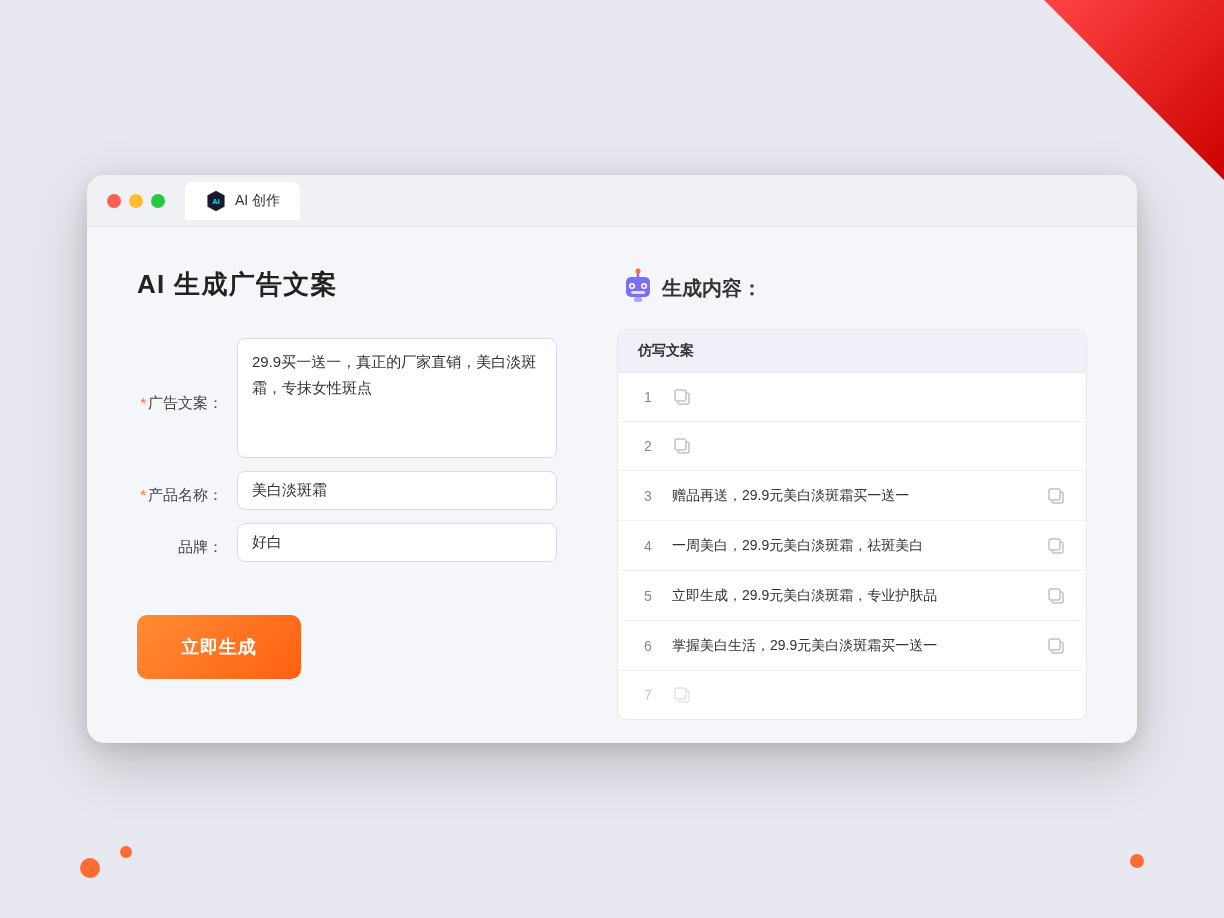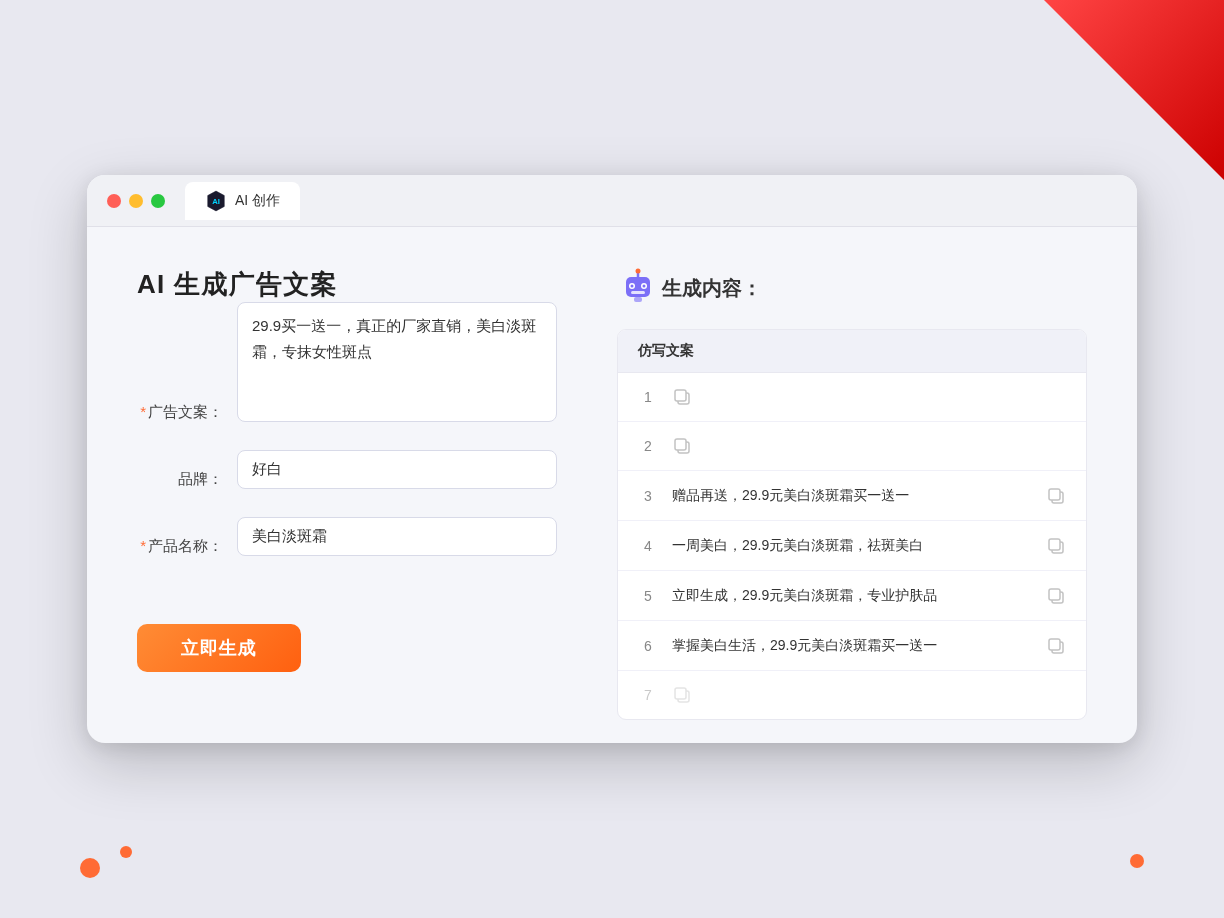--- a/index.html
+++ b/index.html
@@ -128,27 +128,28 @@
 
     
     .left-panel {
       flex: 0 0 420px;
     }
 
     .page-title {
       font-size: 26px;
       font-weight: 700;
       color: #222;
+      margin-bottom: 36px;
       letter-spacing: 0.05em;
     }
 
     .form-row {
       display: flex;
-      align-items: flex-end;
-      margin-bottom: 28px;
+      align-items: center;
+      margin-bottom: 13px;
     }
 
     .form-label {
       font-size: 15px;
       color: #444;
       min-width: 100px;
       padding-top: 10px;
       text-align: right;
       padding-right: 14px;
       flex-shrink: 0;
@@ -176,21 +177,21 @@
       height: 120px;
       line-height: 1.7;
     }
 
     .generate-btn {
       margin-top: 40px;
       background: linear-gradient(135deg, #ff8c35, #ff6010);
       color: #fff;
       border: none;
       border-radius: 10px;
-      padding: 12px 44px;
+      padding: 20px 44px;
       font-size: 18px;
       font-weight: 600;
       cursor: pointer;
       letter-spacing: 0.05em;
       font-family: inherit;
     }
 
     
     .right-panel {
       flex: 1;
@@ -304,33 +305,33 @@
       
       <div class="form-row">
         <label class="form-label">
           <span class="required-mark">*</span><span>广告文案：</span>
         </label>
         <textarea class="form-input" style="">29.9买一送一，真正的厂家直销，美白淡斑霜，专抹女性斑点</textarea>
       </div>
 
       
       <div class="form-row">
-        <label class="form-label">品牌：</label>
-        <input type="text" class="form-input" value="好白" style="">
-      </div>
-
-      
-      <div class="form-row">
         <label class="form-label">
           <span class="required-mark">*</span><span>产品名称：</span>
         </label>
         <input type="text" class="form-input" value="美白淡斑霜" style="">
       </div>
 
       
+      <div class="form-row">
+        <label class="form-label">品牌：</label>
+        <input type="text" class="form-input" value="好白" style="">
+      </div>
+
+      
       <button class="generate-btn">立即生成</button>
     </div>
 
     <div class="right-panel">
       <div class="result-header">
 
         <svg class="robot-icon" viewBox="0 0 42 42" fill="none" xmlns="http://www.w3.org/2000/svg">
 
           <rect x="9" y="10" width="24" height="20" rx="5" fill="#7c6ff7"></rect>
 

